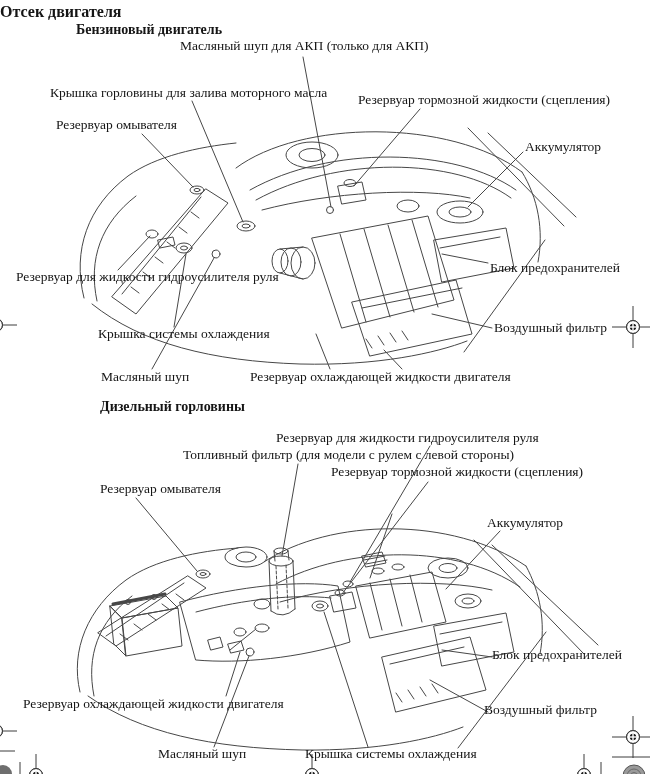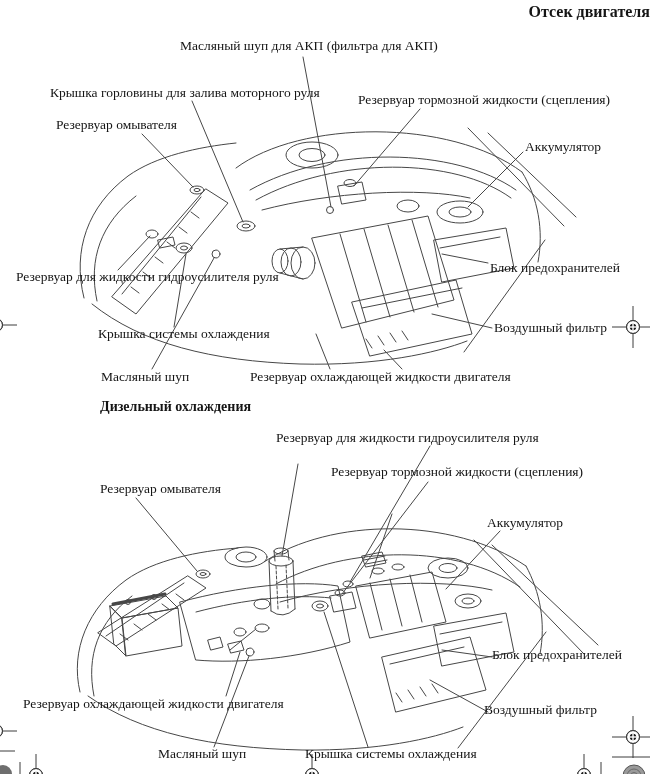--- a/index.html
+++ b/index.html
@@ -1,21 +1,21 @@
 <!DOCTYPE html>
 <html style="--paper: #ffffff; --ink: #151515; --line: #474747;"><head>
 <meta charset="utf-8">
 <style>
   html,body{margin:0;padding:0;background:#e8e8e8;}
   .page{
     position:relative;width:650px;height:774px;background:var(--paper,#ffffff);
     overflow:hidden;font-family:"Liberation Serif",serif;color:var(--ink,#151515);
   }
   .art{position:absolute;left:0;top:0;}
-  .title{position:absolute;left:0;right:0;top:3px;text-align:right;
+  .title{position:absolute;left:0;right:0;top:3px;text-align:left;
          font-size:16px;font-weight:bold;margin:0;}
   .hd{position:absolute;font-size:14px;font-weight:bold;white-space:nowrap;margin:0;}
   .lbl{position:absolute;font-size:13.5px;line-height:1.1;white-space:nowrap;}
 </style>
 </head>
 <body>
 
 <div class="page">
 
   <svg class="art" width="650" height="774" viewBox="0 0 650 774">
@@ -205,34 +205,36 @@
       <g>
         <circle cx="634" cy="776" r="11" fill="#9a9a9a" stroke="#555555"></circle>
         <circle cx="634" cy="776" r="7" stroke="#6a6a6a"></circle>
         <circle cx="634" cy="776" r="3.5" stroke="#6a6a6a"></circle>
       </g>
     </g>
   </svg>
 
   <h1 class="title">Отсек двигателя</h1>
 
-  <div class="lbl" style="left:180px;top:39px;">Масляный шуп для АКП (фильтра для АКП)</div>
-  <div class="lbl" style="left:50px;top:86px;">Крышка горловины для залива моторного руля</div>
+  <h2 class="hd" style="left:76px;top:22px;">Бензиновый двигатель</h2>
+  <div class="lbl" style="left:180px;top:39px;">Масляный шуп для АКП (только для АКП)</div>
+  <div class="lbl" style="left:50px;top:86px;">Крышка горловины для залива моторного масла</div>
   <div class="lbl" style="left:358px;top:93px;">Резервуар тормозной жидкости (сцепления)</div>
   <div class="lbl" style="left:56px;top:118px;">Резервуар омывателя</div>
   <div class="lbl" style="left:525px;top:140px;">Аккумулятор</div>
   <div class="lbl" style="left:16px;top:270px;">Резервуар для жидкости гидроусилителя руля</div>
   <div class="lbl" style="left:490px;top:261px;">Блок предохранителей</div>
   <div class="lbl" style="left:98px;top:327px;">Крышка системы охлаждения</div>
   <div class="lbl" style="left:494px;top:321px;">Воздушный фильтр</div>
   <div class="lbl" style="left:101px;top:370px;">Масляный шуп</div>
   <div class="lbl" style="left:250px;top:370px;">Резервуар охлаждающей жидкости двигателя</div>
 
-  <h2 class="hd" style="left:100px;top:399px;">Дизельный охлаждения</h2>
+  <h2 class="hd" style="left:100px;top:399px;">Дизельный горловины</h2>
   <div class="lbl" style="left:276px;top:431px;">Резервуар для жидкости гидроусилителя руля</div>
+  <div class="lbl" style="left:183px;top:448px;">Топливный фильтр (для модели с рулем с левой стороны)</div>
   <div class="lbl" style="left:331px;top:465px;">Резервуар тормозной жидкости (сцепления)</div>
   <div class="lbl" style="left:100px;top:482px;">Резервуар омывателя</div>
   <div class="lbl" style="left:487px;top:516px;">Аккумулятор</div>
   <div class="lbl" style="left:492px;top:648px;">Блок предохранителей</div>
   <div class="lbl" style="left:23px;top:697px;">Резервуар охлаждающей жидкости двигателя</div>
   <div class="lbl" style="left:484px;top:703px;">Воздушный фильтр</div>
   <div class="lbl" style="left:158px;top:747px;">Масляный шуп</div>
   <div class="lbl" style="left:305px;top:747px;">Крышка системы охлаждения</div>
 
 </div>

